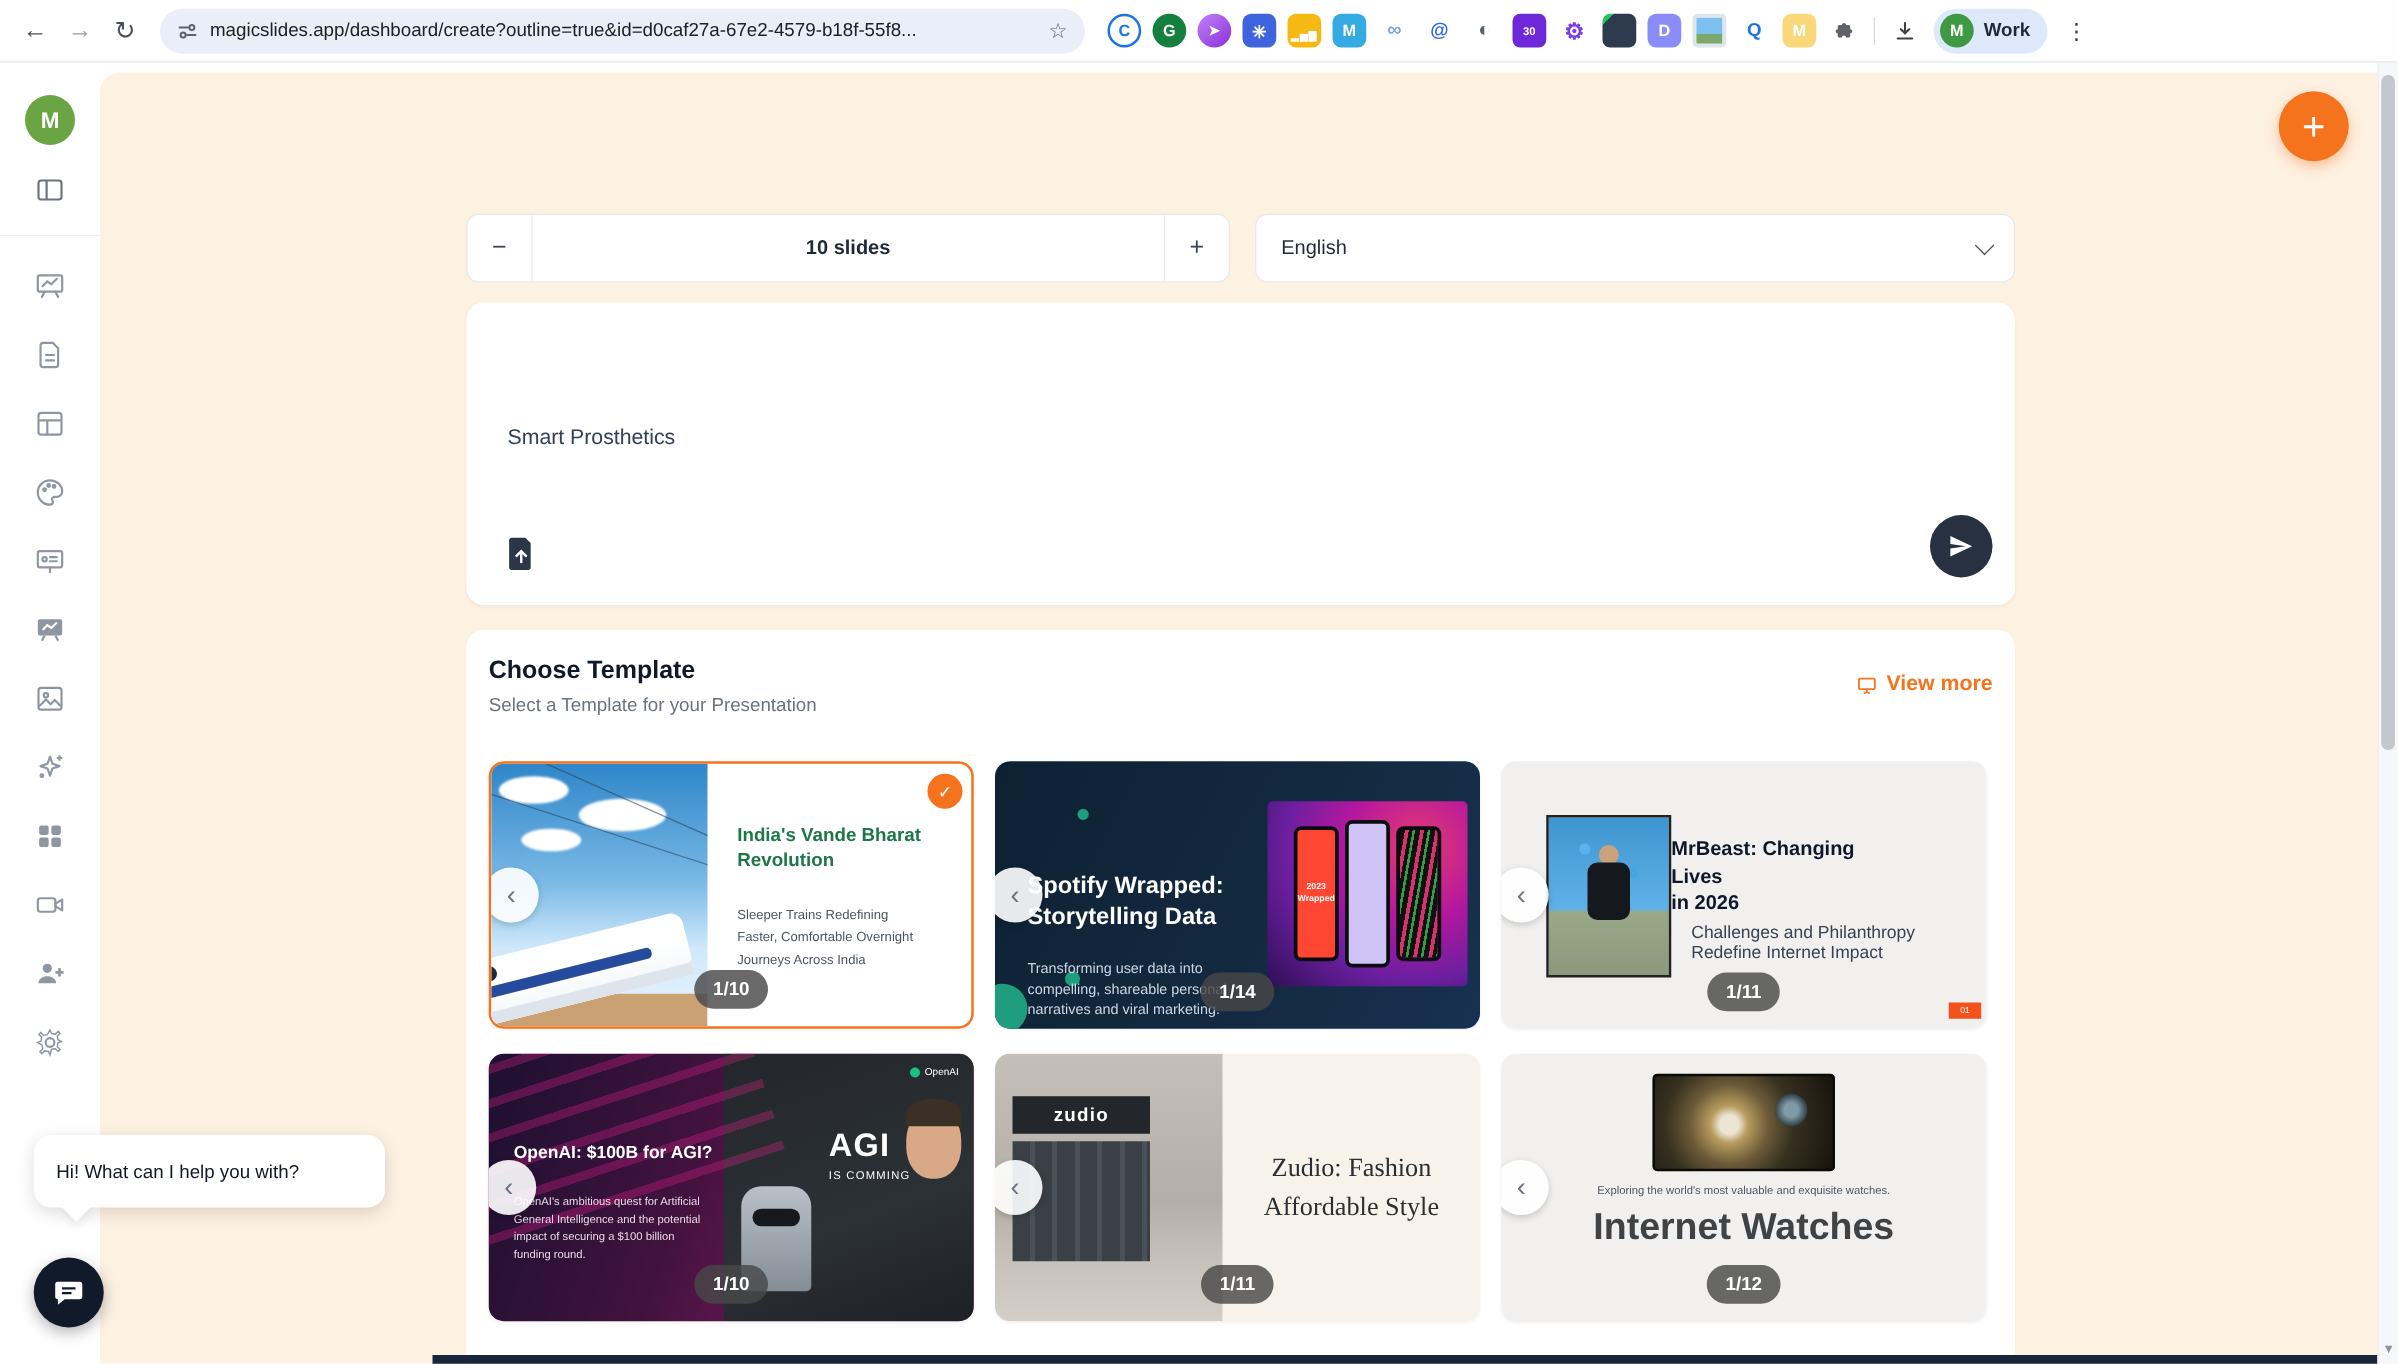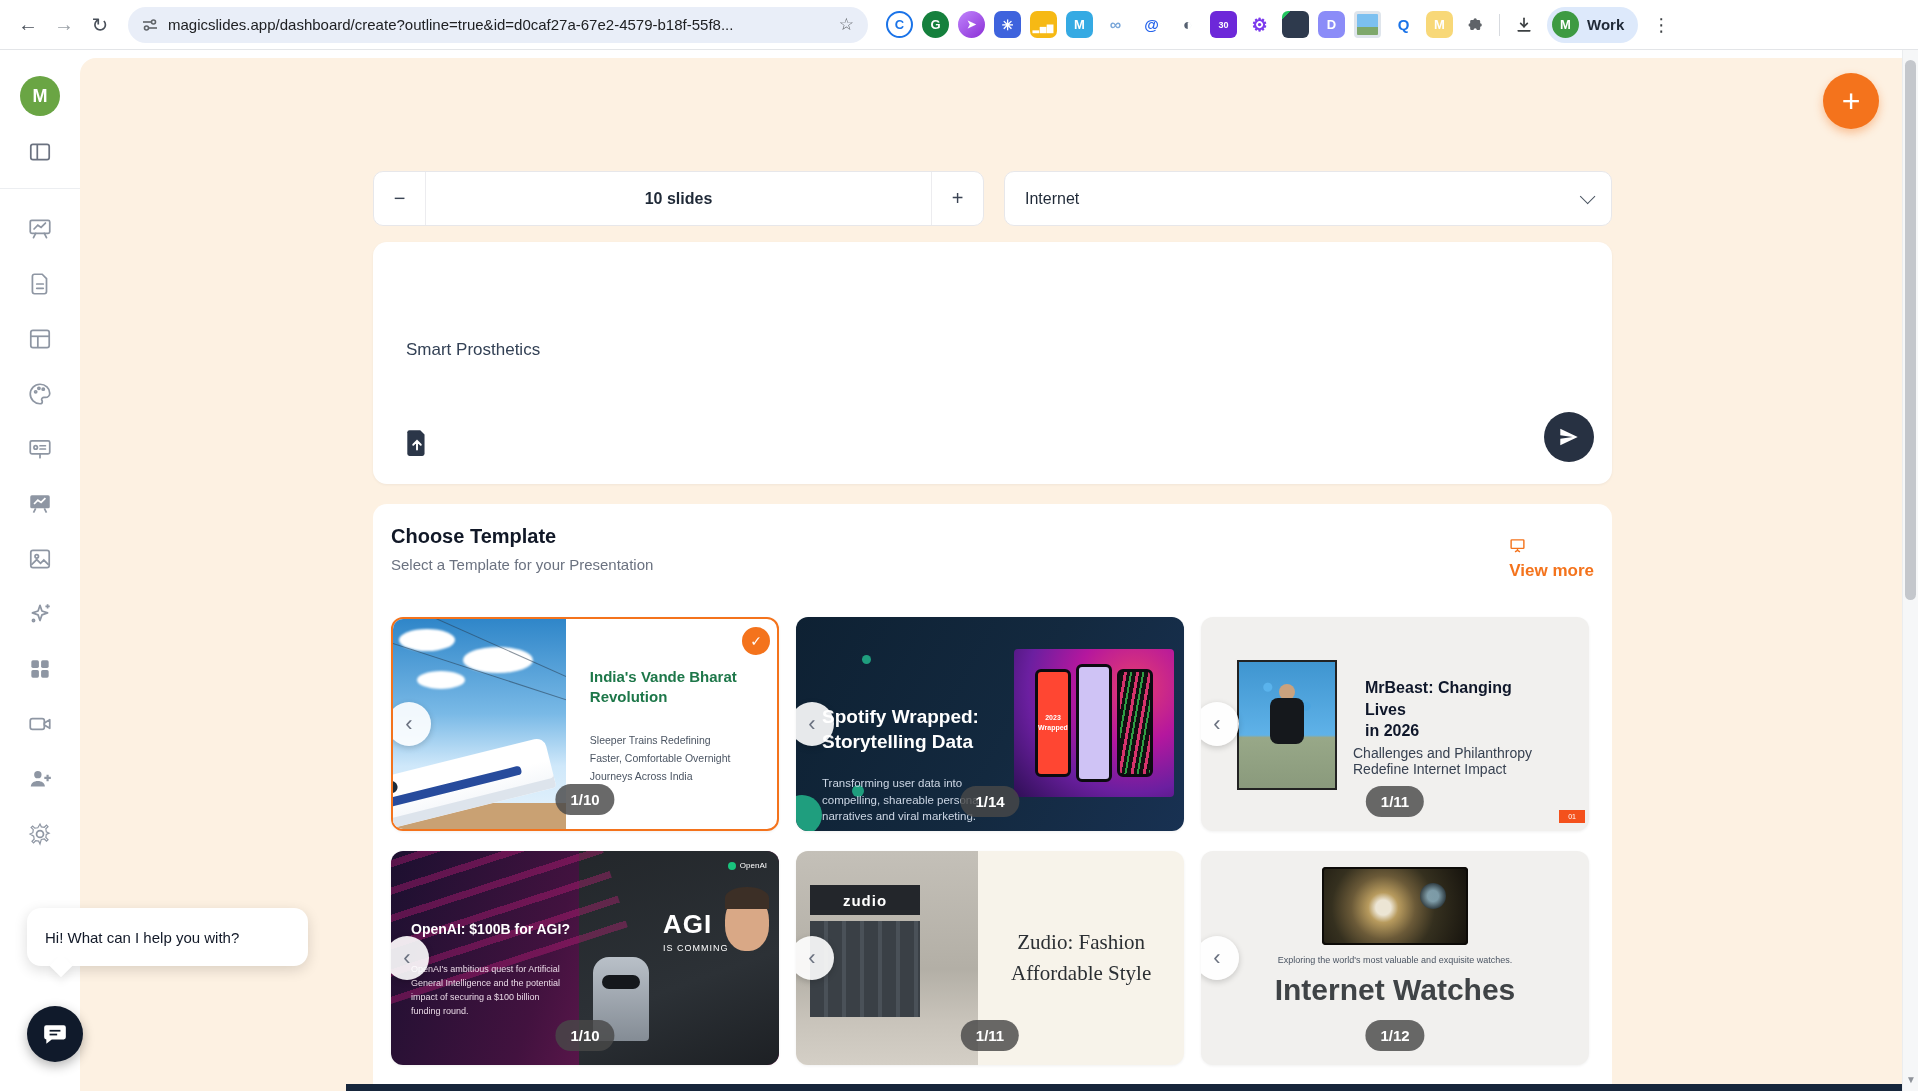--- a/index.html
+++ b/index.html
@@ -70,21 +70,21 @@
   .upload-btn { position:absolute; left:31px; top:186px; cursor:pointer; }
   .send-btn { position:absolute; right:18px; top:170px; width:50px; height:50px; border-radius:50%; background:#273142; display:flex; align-items:center; justify-content:center; cursor:pointer; }
 
   .char-counter { margin-top:26px; font-size:16px; color:#64748b; }
 
   .tmpl-section { margin-top:20px; background:#fff; border-radius:14px 14px 0 0; padding:21px 18px 40px 18px; min-height:560px; }
   .tmpl-head { display:flex; align-items:flex-start; }
   .tmpl-titles { flex:1; }
   .tmpl-title { font-size:20px; font-weight:700; color:#111827; }
   .tmpl-sub { margin-top:8px; font-size:15px; color:#6b7280; }
-  .view-more { display:flex; align-items:flex-start; gap:7px; color:#f4731c; font-size:17px; font-weight:600; margin-top:12px; cursor:pointer;flex-direction:column; }
+  .view-more { display:flex; align-items:flex-end; gap:7px; color:#f4731c; font-size:17px; font-weight:600; margin-top:12px; cursor:pointer; }
   .grid { margin-top:36px; display:grid; grid-template-columns:repeat(3,388px); gap:20px 17px; }
   .card { position:relative; height:214px; border-radius:12px; overflow:hidden; background:#f1f0ee; cursor:pointer; box-shadow:0 1px 3px rgba(0,0,0,.06); }
   .card.selected { border:2px solid #f4731c; }
   .page-pill { position:absolute; left:50%; transform:translateX(-50%); bottom:14px; background:rgba(72,72,72,.82); color:#fff; font-size:15px; font-weight:600; padding:7px 15px; border-radius:18px; z-index:4; }
   .nav-chev { position:absolute; left:-6px; top:50%; transform:translateY(-50%); width:44px; height:44px; border-radius:50%; background:rgba(255,255,255,.9); box-shadow:0 2px 6px rgba(0,0,0,.18); display:flex; align-items:center; justify-content:center; font-size:22px; color:#6b7280; z-index:4; cursor:pointer; }
 
   
   .vande { display:flex; background:#fff; }
   .vande-img { position:relative; width:45%; background:linear-gradient(180deg,#2f86c9 0%,#79b9e6 45%,#cfe8fa 70%,#e9f4fc 100%); overflow:hidden; }
   .cloud { position:absolute; background:#fff; border-radius:50%; filter:blur(1px); }
@@ -110,21 +110,21 @@
   .sp-sub { position:absolute; left:26px; top:158px; width:175px; font-size:11.5px; color:#ccd6e4; line-height:1.45; z-index:2; }
 
   
   .beast-img { position:absolute; left:36px; top:43px; width:100px; height:130px; border:2px solid #222; background:
       radial-gradient(circle at 30% 20%, #5ab3ec 0 4px, transparent 5px),
       radial-gradient(circle at 70% 35%, #4aa4e0 0 4px, transparent 5px),
       radial-gradient(circle at 45% 60%, #55ace6 0 4px, transparent 5px),
       linear-gradient(180deg,#3f95d0 0%,#5fb2e8 58%,#98a888 60%,#8a9a7c 100%); }
   .beast-img:before { content:""; position:absolute; left:50%; top:22px; transform:translateX(-50%); width:16px; height:16px; border-radius:50%; background:#caa27e; }
   .beast-img:after { content:""; position:absolute; left:50%; top:36px; transform:translateX(-50%); width:34px; height:46px; border-radius:8px; background:#15181c; }
-  .beast-title { position:absolute; left:164px; top:60px; width:180px; font-size:16px; font-weight:800; color:#0f172a; line-height:1.35; }
+  .beast-title { position:absolute; left:136px; top:60px; width:180px; font-size:16px; font-weight:800; color:#0f172a; line-height:1.35; }
   .beast-sub { position:absolute; left:152px; top:128px; width:190px; font-size:14px; color:#374151; }
   .beast-badge { position:absolute; right:4px; bottom:8px; background:#f4511c; color:#fff; font-size:7px; padding:3px 9px; z-index:4; }
 
   
   .openai { background:linear-gradient(108deg,#1c1030 0%,#42123f 42%,#701a55 72%,#8c1a5e 100%); }
   .oa-stripes { position:absolute; left:-40px; top:-30px; width:260px; height:150px; transform:rotate(-18deg); background:repeating-linear-gradient(0deg, rgba(233,30,140,.5) 0 7px, transparent 7px 26px); opacity:.6; }
   .oa-title { position:absolute; left:20px; top:70px; font-size:14px; font-weight:800; color:#fff; z-index:2; }
   .oa-sub { position:absolute; left:20px; top:112px; width:150px; font-size:9px; color:#e9d9e6; line-height:1.55; z-index:2; }
   .oa-photo { position:absolute; right:0; top:0; width:200px; height:100%; background:linear-gradient(160deg,#23272b 0%,#2c3136 60%,#1d2024 100%); }
   .oa-robot { position:absolute; left:14px; bottom:24px; width:56px; height:84px; border-radius:16px 16px 4px 4px; background:linear-gradient(180deg,#b9c0c8,#848c95); }
@@ -328,21 +328,21 @@
 
     <div class="content">
 
       <div class="row1">
         <div class="stepper">
           <div class="step-btn minus">−</div>
           <div class="step-value">10 slides</div>
           <div class="step-btn plus">+</div>
         </div>
         <div class="lang-select">
-          <span class="lang-value">Internet</span>
+          <span class="lang-value">English</span>
           <span class="chev-down"></span>
         </div>
       </div>
 
       <div class="topic-card">
         <div class="topic-value">Smart Prosthetics</div>
         <div class="upload-btn">
           <svg width="26" height="28" viewBox="0 0 24 26">
               <path fill="#2b3648" d="M5 2h10l4 4v18a2 2 0 0 1-2 2H5a2 2 0 0 1-2-2V4a2 2 0 0 1 2-2z"></path>
               <path d="M12 20v-8M8.5 15.5L12 12l3.5 3.5" stroke="#fff" stroke-width="1.8" fill="none" stroke-linecap="round"></path>

